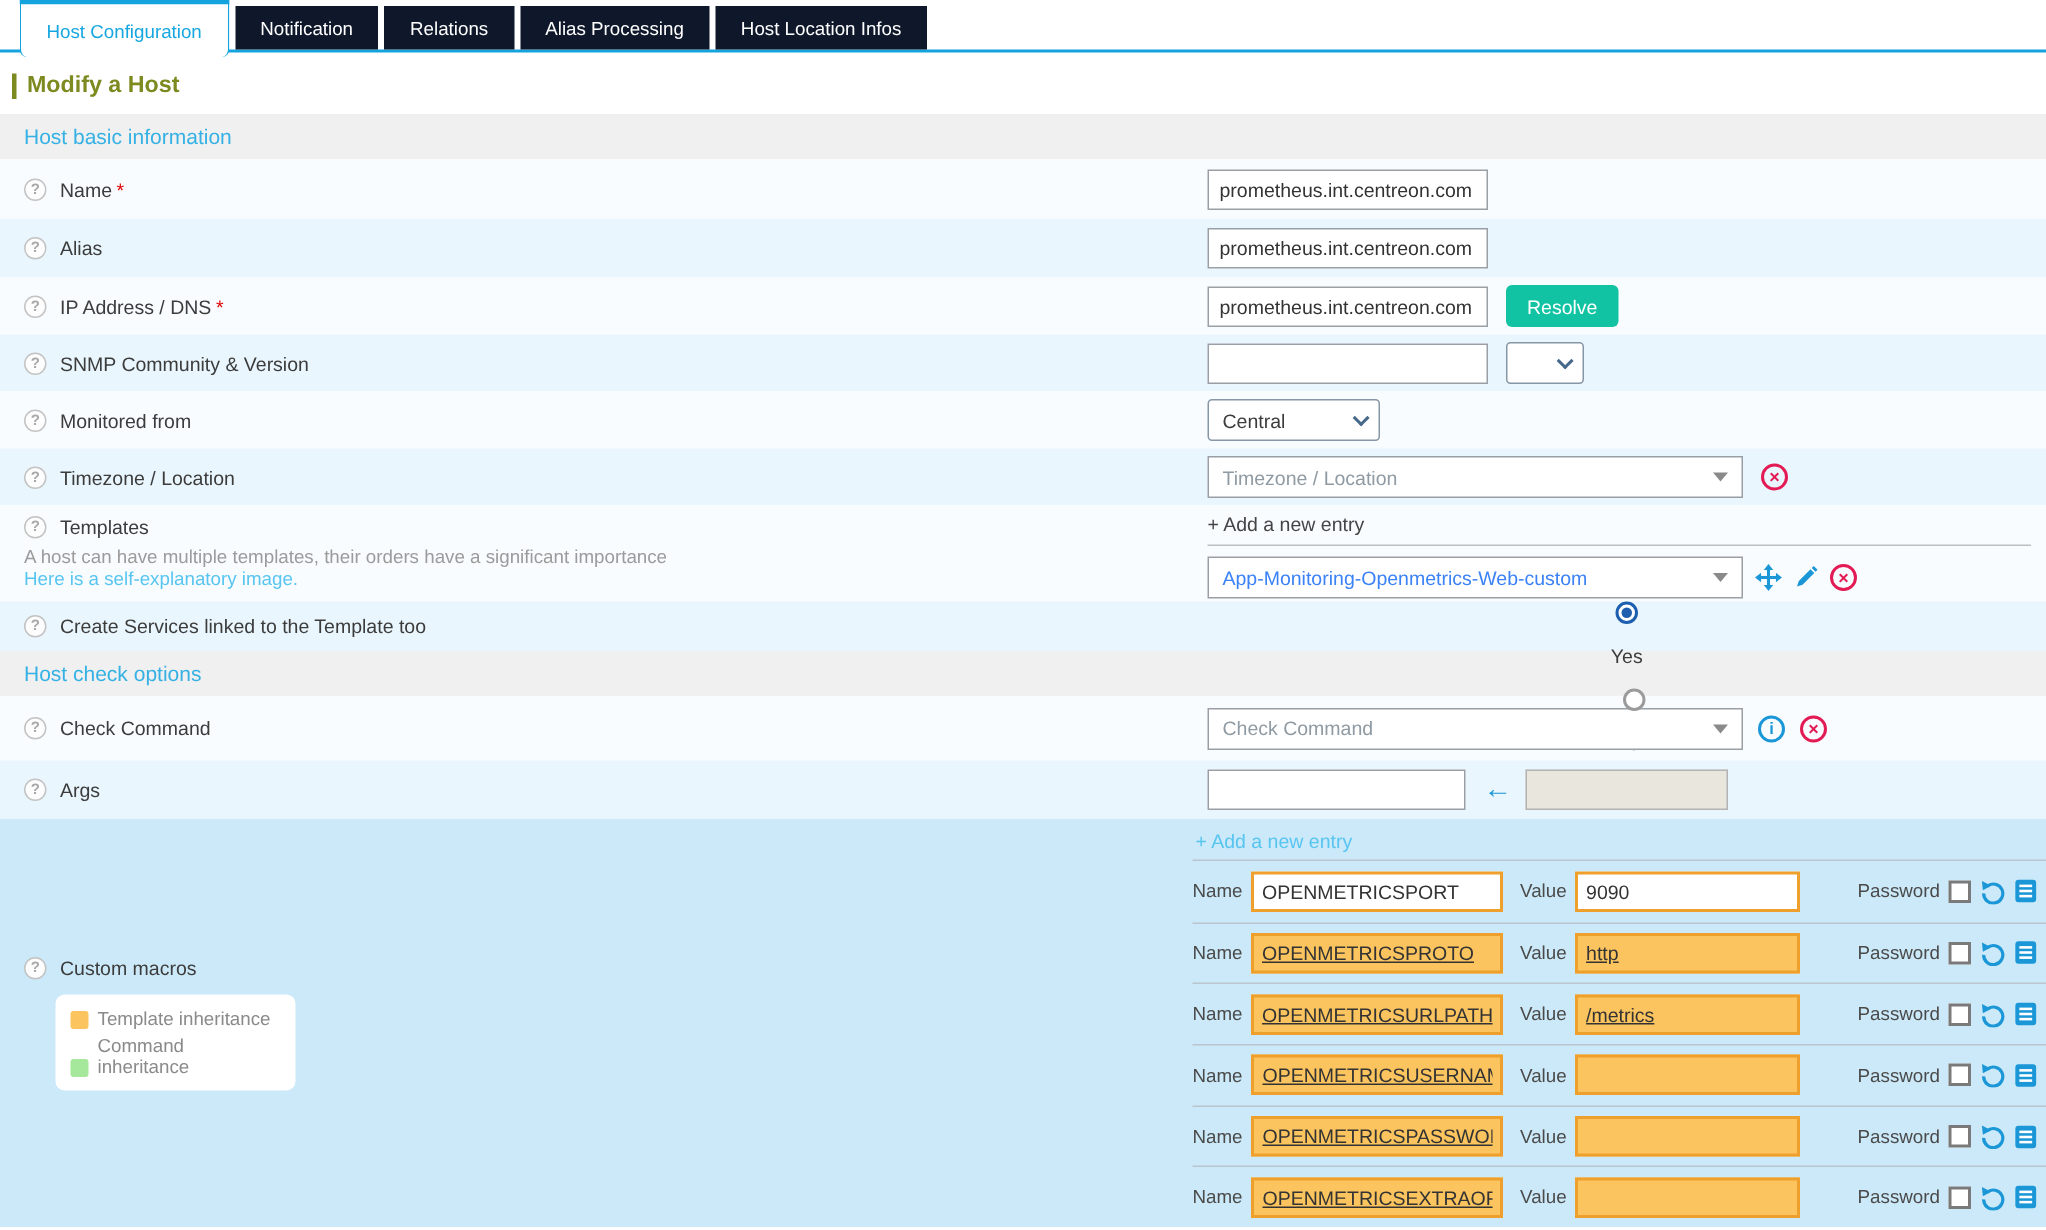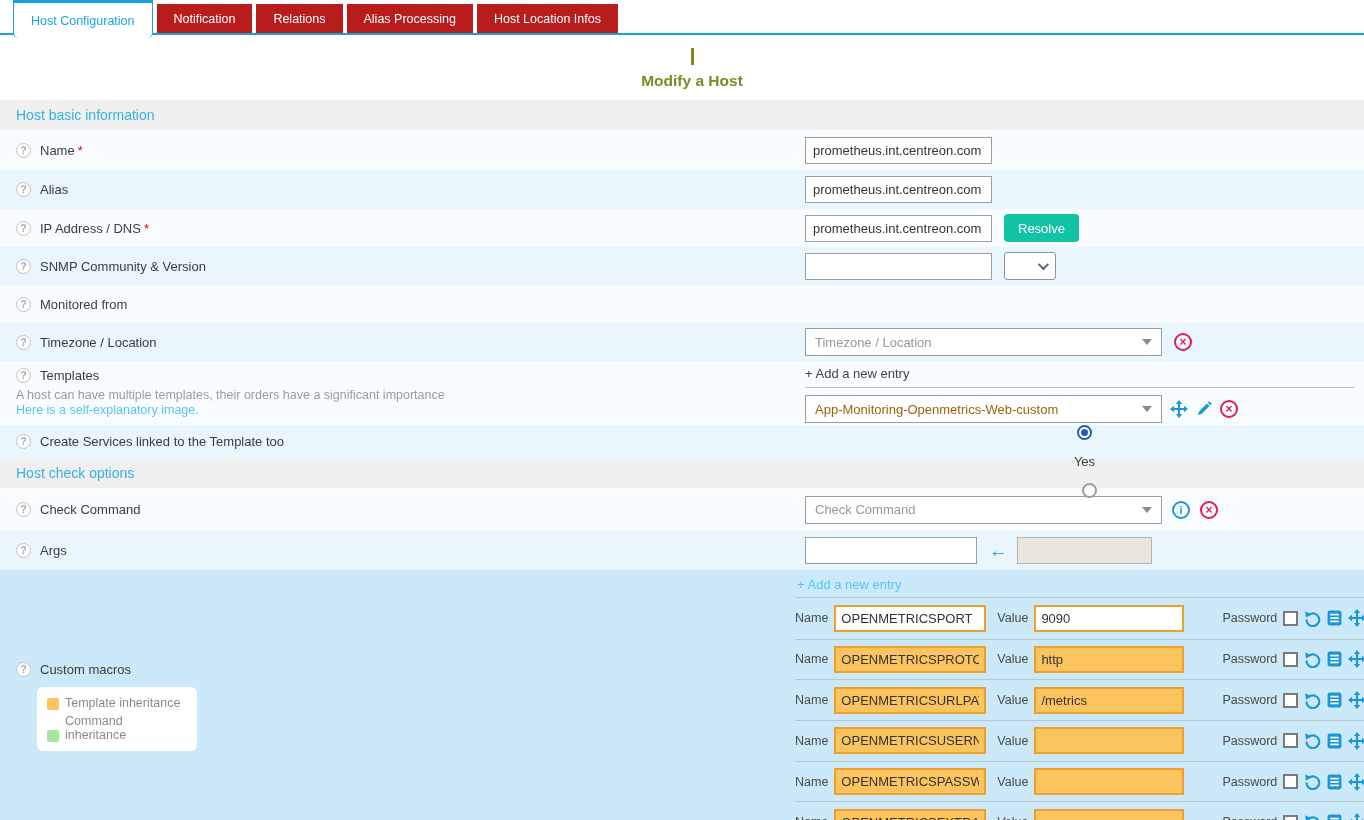--- a/index.html
+++ b/index.html
@@ -5,27 +5,27 @@
   * { box-sizing: border-box; }
   html,body { margin:0; padding:0; background:#fff; }
   body {
     font-family:"Liberation Sans","DejaVu Sans",sans-serif;
     font-size:13px; color:#3c3c3c;
     width:1364px; height:820px; overflow:hidden;
   }
   
   .tabbar { display:flex; align-items:flex-end; gap:4px; padding-left:13px;
             height:35px; border-bottom:2px solid #14a3dd; }
-  .tab { background:#b91c1c; color:#fff; height:29px; padding:0 17px;
+  .tab { background:#0f172a; color:#fff; height:29px; padding:0 17px;
          display:flex; align-items:center; font-size:12.5px; cursor:pointer; }
   .tab.active { background:#fff; color:#17a7e0; height:38px; margin-bottom:-5px;
          border:1px solid #14a3dd; border-top:3px solid #14a3dd; border-bottom:none;
          border-radius:0 0 5px 5px; z-index:2; position:relative; }
   
-  .page-title { display:flex; align-items:center; gap:7px; padding:13px 0 10px 20px;flex-direction:column; }
+  .page-title { display:flex; align-items:center; gap:7px; padding:13px 0 10px 8px; }
   .title-bar { width:3px; height:17px; background:#7d8a1f; }
   .page-title span.txt { color:#7d8a1f; font-weight:bold; font-size:15.5px; }
   
   .band { background:#f0f0f0; color:#35b1e4; font-size:14px; height:30px;
           display:flex; align-items:center; padding-left:16px; }
   
   .frow { display:flex; }
   .alt1 { background:#f8fcfe; }
   .alt2 { background:#e9f6fd; }
   .lcol { width:790px; flex:none; padding-left:16px; display:flex;
@@ -41,21 +41,21 @@
         font-size:13px; color:#333; font-family:inherit; width:187px; }
   .btn-teal { background:#11c3a3; border:none; color:#fff; font-size:13px;
               height:28px; padding:0 14px; border-radius:4px; margin-left:12px; cursor:pointer; }
   .selectbox { height:28px; border:1px solid #8696a5; border-radius:3px; background:#fff;
                display:flex; align-items:center; padding:0 9px; cursor:pointer; }
   .selectbox .chev { width:8px; height:8px; border-right:2px solid #46688a;
                border-bottom:2px solid #46688a; transform:rotate(45deg) translateY(-2px);
                margin-left:auto; }
   .s2 { width:357px; height:28px; border:1px solid #999fa5; background:#fff;
         display:flex; align-items:center; padding:0 9px; cursor:pointer; }
-  .s2 .val { color:#a16207; } .s2 .ph { color:#8f9aa3; }
+  .s2 .val { color:#3b82f6; } .s2 .ph { color:#8f9aa3; }
   .caret2 { margin-left:auto; width:0; height:0; border-left:5px solid transparent;
         border-right:5px solid transparent; border-top:6px solid #8a8a8a; }
   
   .icx { width:18px; height:18px; border:2px solid #e31b54; border-radius:50%;
          color:#e31b54; font-size:12px; font-weight:bold; display:flex;
          align-items:center; justify-content:center; cursor:pointer; flex:none; }
   .ici { width:18px; height:18px; border:2px solid #1b97d7; border-radius:50%;
          color:#1b97d7; font-size:11px; font-weight:bold; display:flex;
          align-items:center; justify-content:center; cursor:pointer; flex:none; }
   .svgic { display:inline-flex; cursor:pointer; flex:none; }
@@ -74,23 +74,23 @@
   .macros { background:#cbe9f8; display:flex; height:272px; }
   .m-lcol { width:790px; flex:none; padding-left:16px; display:flex;
             flex-direction:column; justify-content:center; }
   .m-rcol { flex:1; padding-left:5px; display:flex; flex-direction:column; margin-right:0; }
   .m-add { padding:7px 10px 5px 2px; border-bottom:1px solid #b9c6cd; }
   .m-row { height:41px; display:flex; align-items:center; gap:6px; }
   .m-row + .m-row { border-top:1px solid #b9c6cd; }
   .m-lab { color:#4a4a4a; font-size:12.5px; flex:none; }
   .mi { height:27px; border:2px solid #efa02c; background:#fff; font-size:13px;
         color:#333; padding:0 5px; font-family:inherit; }
-  .mi.name { width:152px; margin-right:5px; }
+  .mi.name { width:168px; margin-right:5px; }
   .mi.value { width:150px; margin-right:32px; }
-  .mi.inh { background:#fbc45e; }
+  .mi.inh { background:#fbc45e;text-decoration:underline; }
   .legendbox { background:#fff; border-radius:6px; width:160px; margin:10px 0 0 21px;
         padding:9px 10px; display:flex; flex-direction:column; gap:4px; }
   .legendbox .li { display:flex; align-items:flex-end; gap:6px; color:#8a8a8a; font-size:12.5px; }
   .sw { width:12px; height:12px; border-radius:2px; flex:none; }
   .macro-label-row { display:flex; align-items:center; gap:9px; }
   .arrow-left { color:#1b97d7; font-size:19px; margin:0 9px 0 12px; }
   .dis-input { width:135px; height:27px; background:#e9e6dd; border:1px solid #b3b3b3; }
 </style>
 </head>
 <body>
@@ -153,20 +153,26 @@
       <span class="chev"></span>
     </div>
   </div>
 </div>
 
 <div class="frow alt1" style="height:38px;">
   <div class="lcol">
     <span class="qicon">?</span>
     <label class="flabel">Monitored from</label>
   </div>
+  <div class="rcol">
+    <div class="selectbox" style="width:115px;">
+      <span>Central</span>
+      <span class="chev"></span>
+    </div>
+  </div>
 </div>
 
 <div class="frow alt2" style="height:38px;">
   <div class="lcol">
     <span class="qicon">?</span>
     <label class="flabel">Timezone / Location</label>
   </div>
   <div class="rcol" style="gap:12px;">
     <div class="s2">
       <span class="ph">Timezone / Location</span>

